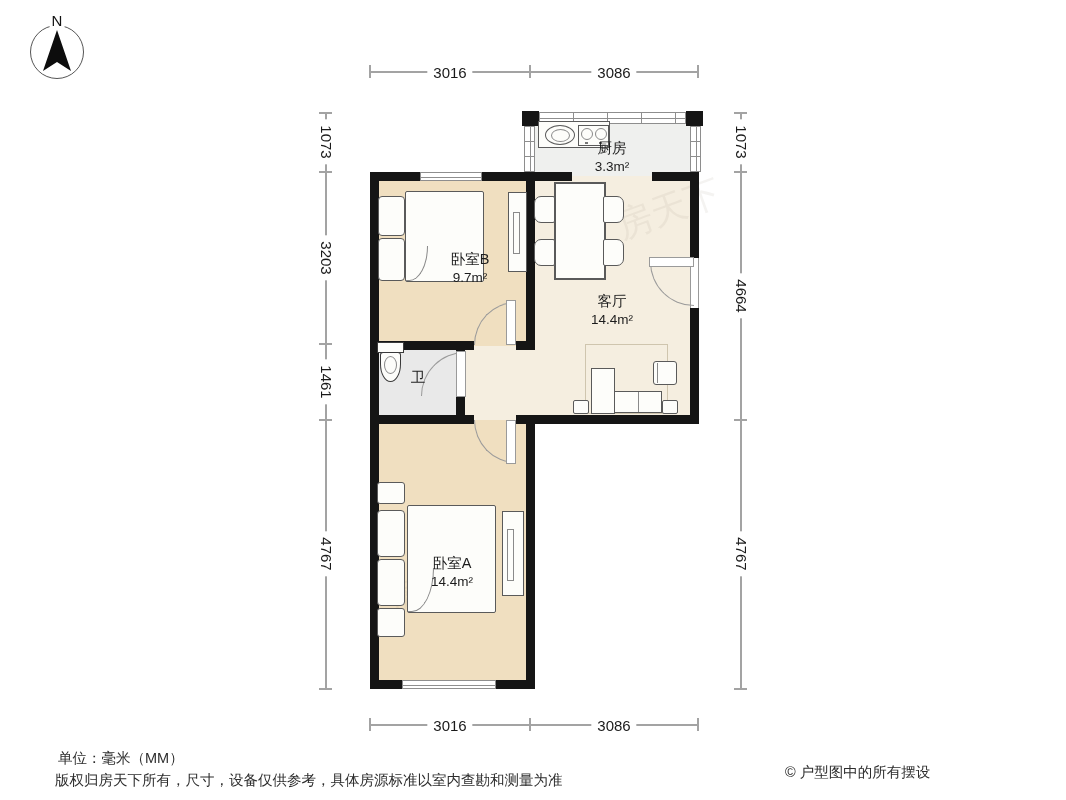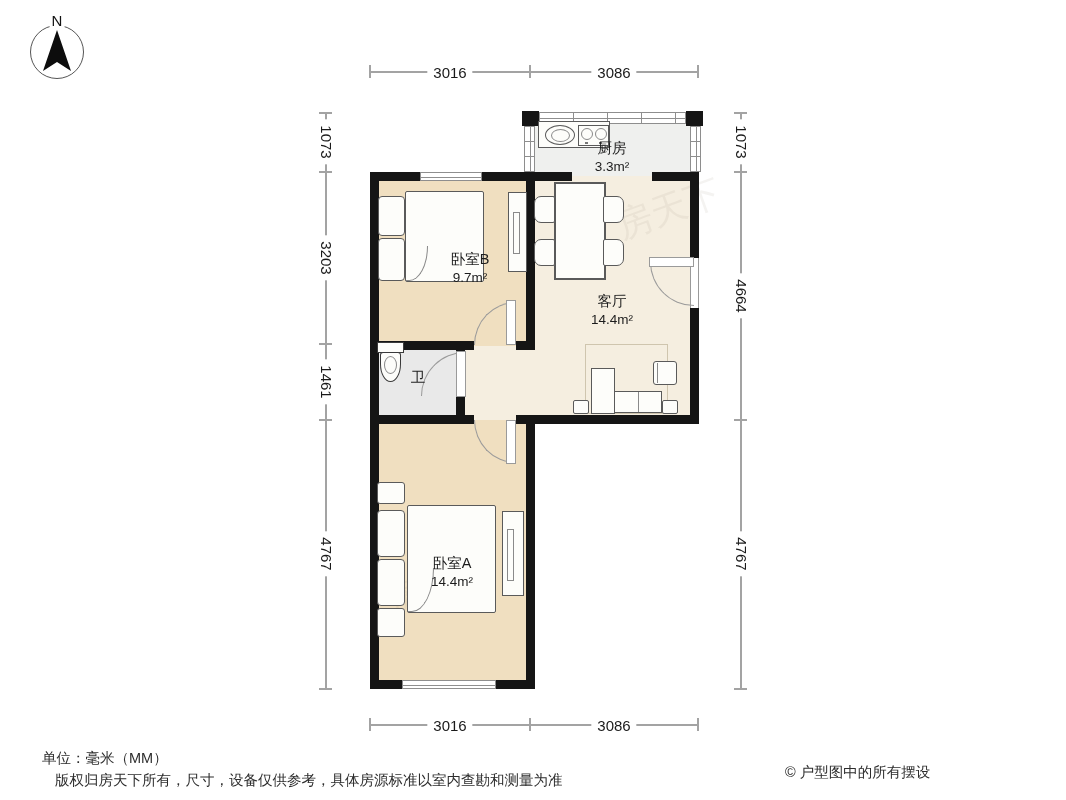--- a/index.html
+++ b/index.html
@@ -208,17 +208,17 @@
 
   <div class="dim-line-v" style="left:740px;top:113px;height:576px;"></div>
   <div class="tick-h" style="left:734px;top:112px;"></div>
   <div class="tick-h" style="left:734px;top:171px;"></div>
   <div class="tick-h" style="left:734px;top:419px;"></div>
   <div class="tick-h" style="left:734px;top:688px;"></div>
   <span class="dim-label vert" style="left:741px;top:142px;">1073</span>
   <span class="dim-label vert" style="left:741px;top:296px;">4664</span>
   <span class="dim-label vert" style="left:741px;top:554px;">4767</span>
 
-  <span class="footer-text" style="left:42px;top:749px;">单位：毫米（MM）</span>
+  <span class="footer-text" style="left:58px;top:749px;">单位：毫米（MM）</span>
   <span class="footer-text" style="left:55px;top:771px;">版权归房天下所有，尺寸，设备仅供参考，具体房源标准以室内查勘和测量为准</span>
   <span class="footer-text" style="left:785px;top:763px;">© 户型图中的所有摆设</span>
 
 </div>
 
 </body></html>

